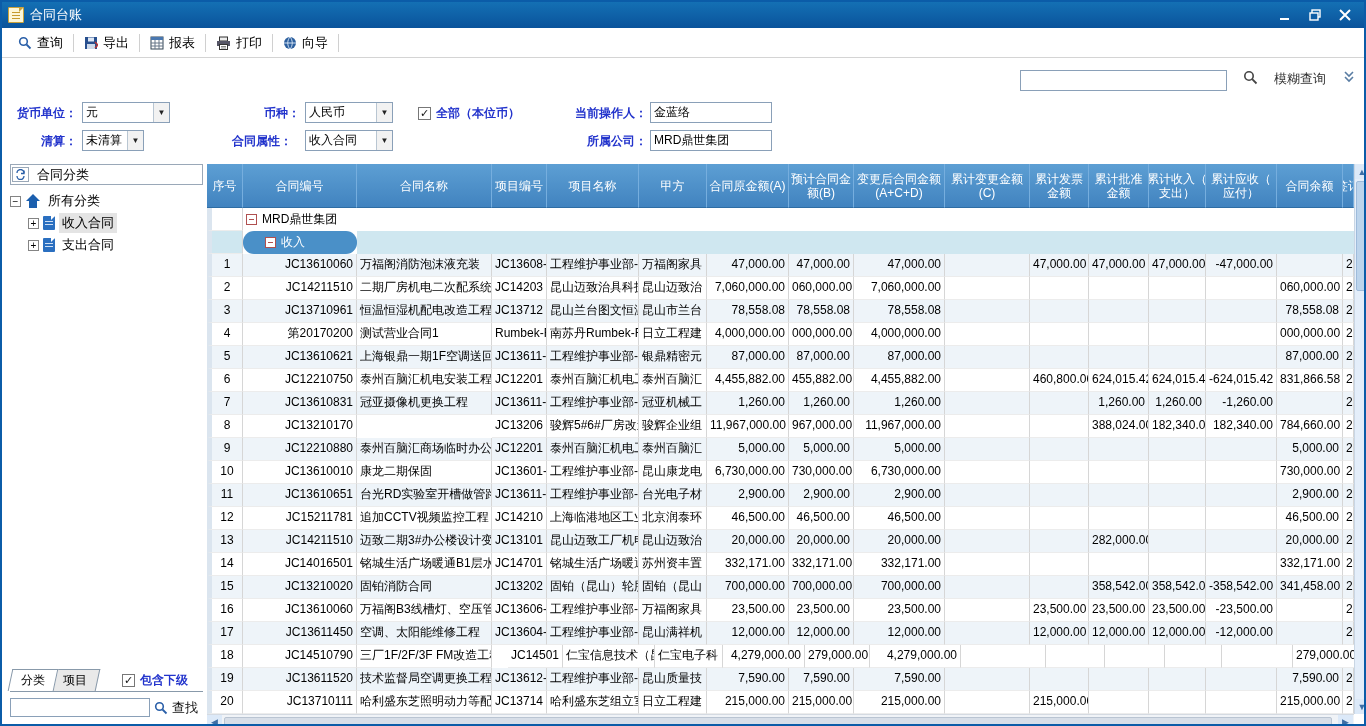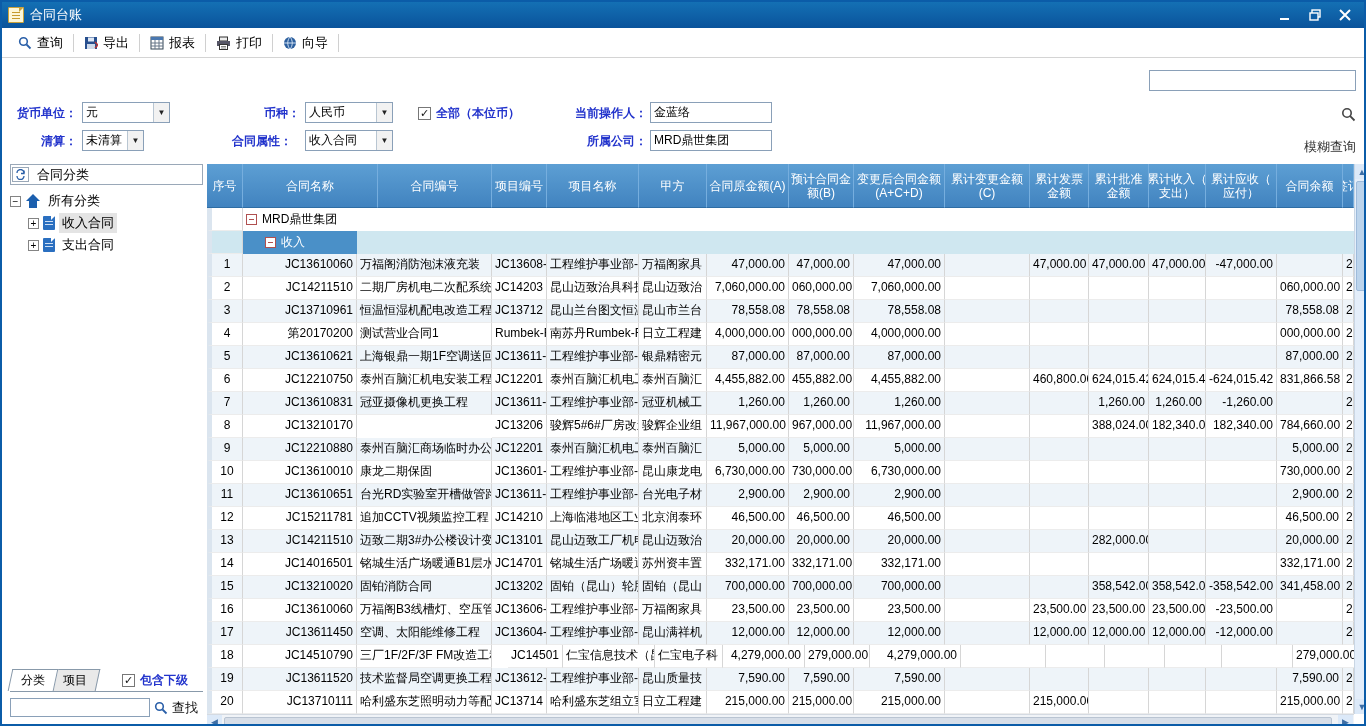--- a/index.html
+++ b/index.html
@@ -15,21 +15,21 @@
   #win-controls{margin-left:auto;display:flex;align-items:center;gap:4px;}
   .doc-icon{width:16px;height:16px;position:relative;background:#fdf6d8;border:1px solid #caa23a;border-radius:1px;}
   .doc-icon:before{content:"";position:absolute;right:-1px;top:-1px;border-left:5px solid #caa23a;border-bottom:5px solid transparent;}
   .doc-icon:after{content:"";position:absolute;left:3px;top:4px;width:8px;height:1px;background:#c59a2e;box-shadow:0 3px 0 #c59a2e,0 6px 0 #c59a2e;}
   
   #toolbar{position:absolute;left:0;top:26px;right:0;height:30px;background:#fff;
     border-bottom:1px solid #d4d4d4;display:flex;align-items:center;padding-left:8px;}
   .tbtn{display:flex;align-items:center;gap:5px;padding:3px 8px;font-size:13px;cursor:default;}
   .tsep{width:1px;height:18px;background:#d0d0d0;margin:0 2px;}
   
-  #searchrow{position:absolute;right:8px;top:68px;display:flex;align-items:flex-end;gap:16px;flex-direction:column;}
+  #searchrow{position:absolute;right:8px;top:68px;display:flex;align-items:flex-start;gap:16px;}
   #fuzzy-input{width:207px;height:21px;border:1px solid #8aa0b8;padding:0 3px;font-size:12px;}
   #fuzzy-label{font-size:13px;color:#333;}
   
   .flabel{position:absolute;color:#2233cc;font-weight:bold;font-size:12px;text-align:right;height:22px;line-height:22px;}
   .fselect{position:absolute;height:21px;border:1px solid #8aa0b8;background:#fff;display:flex;align-items:stretch;}
   .fselect .val{flex:1;line-height:19px;padding:0 3px;overflow:hidden;white-space:nowrap;}
   .fselect .arr{width:16px;background:#f2f2f2;border-left:1px solid #b9c6d2;display:flex;align-items:center;justify-content:center;font-size:8px;color:#222;}
   .finput{position:absolute;height:21px;border:1px solid #8aa0b8;background:#fff;line-height:19px;padding:0 3px;overflow:hidden;white-space:nowrap;}
   .fcheck{position:absolute;display:flex;align-items:center;gap:5px;height:22px;}
   .cbox{width:13px;height:13px;border:1px solid #777;background:#fff;display:flex;align-items:center;justify-content:center;font-size:11px;line-height:11px;color:#111;}
@@ -72,21 +72,21 @@
   .trow{display:flex;height:23px;}
   .cell{border-right:1px solid #d6d6d6;border-bottom:1px solid #ececec;padding:0 3px;line-height:21px;
      overflow:hidden;white-space:nowrap;font-size:12px;flex:0 0 auto;}
   .a-left{text-align:left;} .a-right{text-align:right;} .a-center{text-align:center;}
   .c0{border-left:5px solid #dbe5ef;}
   .alt{background:#eef4f9;}
   .grouprow{display:flex;height:23px;background:#fff;}
   .grp-inner{display:flex;align-items:center;gap:5px;padding-left:3px;line-height:21px;overflow:hidden;white-space:nowrap;}
   .gminus{width:11px;height:11px;border:1px solid #b05050;background:#fff;display:flex;align-items:center;justify-content:center;flex:0 0 auto;}
   .gminus i{display:block;width:5px;height:1px;background:#b05050;}
-  .incomebar{background:#4a90c8;color:#fff;}
+  .incomebar{background:#4a90c8;color:#fff;border-radius:11px;}
   .incomefill{background:#cfe7f0;}
   
   #vscroll{position:absolute;right:0;top:0;width:14px;height:550px;background:#e4eefa;border-left:1px solid #c9d6e4;}
   #hscroll{position:absolute;left:0;top:550px;width:1147px;height:14px;background:#f0f3f7;border-top:1px solid #d4dae2;}
   .sarr{position:absolute;display:flex;align-items:center;justify-content:center;background:#dce9f8;color:#3d6ea5;font-size:9px;}
   .thumbv{position:absolute;left:1px;width:12px;background:#bcd4ec;border:1px solid #9ebbdb;border-radius:2px;}
   .thumbh{position:absolute;top:2px;height:10px;background:#d7dee8;border:1px solid #b9c4d2;border-radius:2px;}
   svg{display:block;}
 </style>
 </head>
@@ -256,25 +256,25 @@
       <span id="find-label">查找</span>
     </div>
   </div>
 
   <div id="tablewrap">
     <div id="grid">
       <div id="thead">
           <div class="hcell" style="width: 36px;">
             <div>序号</div>
           </div>
+          <div class="hcell" style="width: 114px;">
+            <div>合同编号</div>
+          </div>
           <div class="hcell" style="width: 135px;">
             <div>合同名称</div>
-          </div>
-          <div class="hcell" style="width: 114px;">
-            <div>合同编号</div>
           </div>
           <div class="hcell" style="width: 55px;">
             <div>项目编号</div>
           </div>
           <div class="hcell" style="width: 92px;">
             <div>项目名称</div>
           </div>
           <div class="hcell" style="width: 68px;">
             <div>甲方</div>
           </div>

